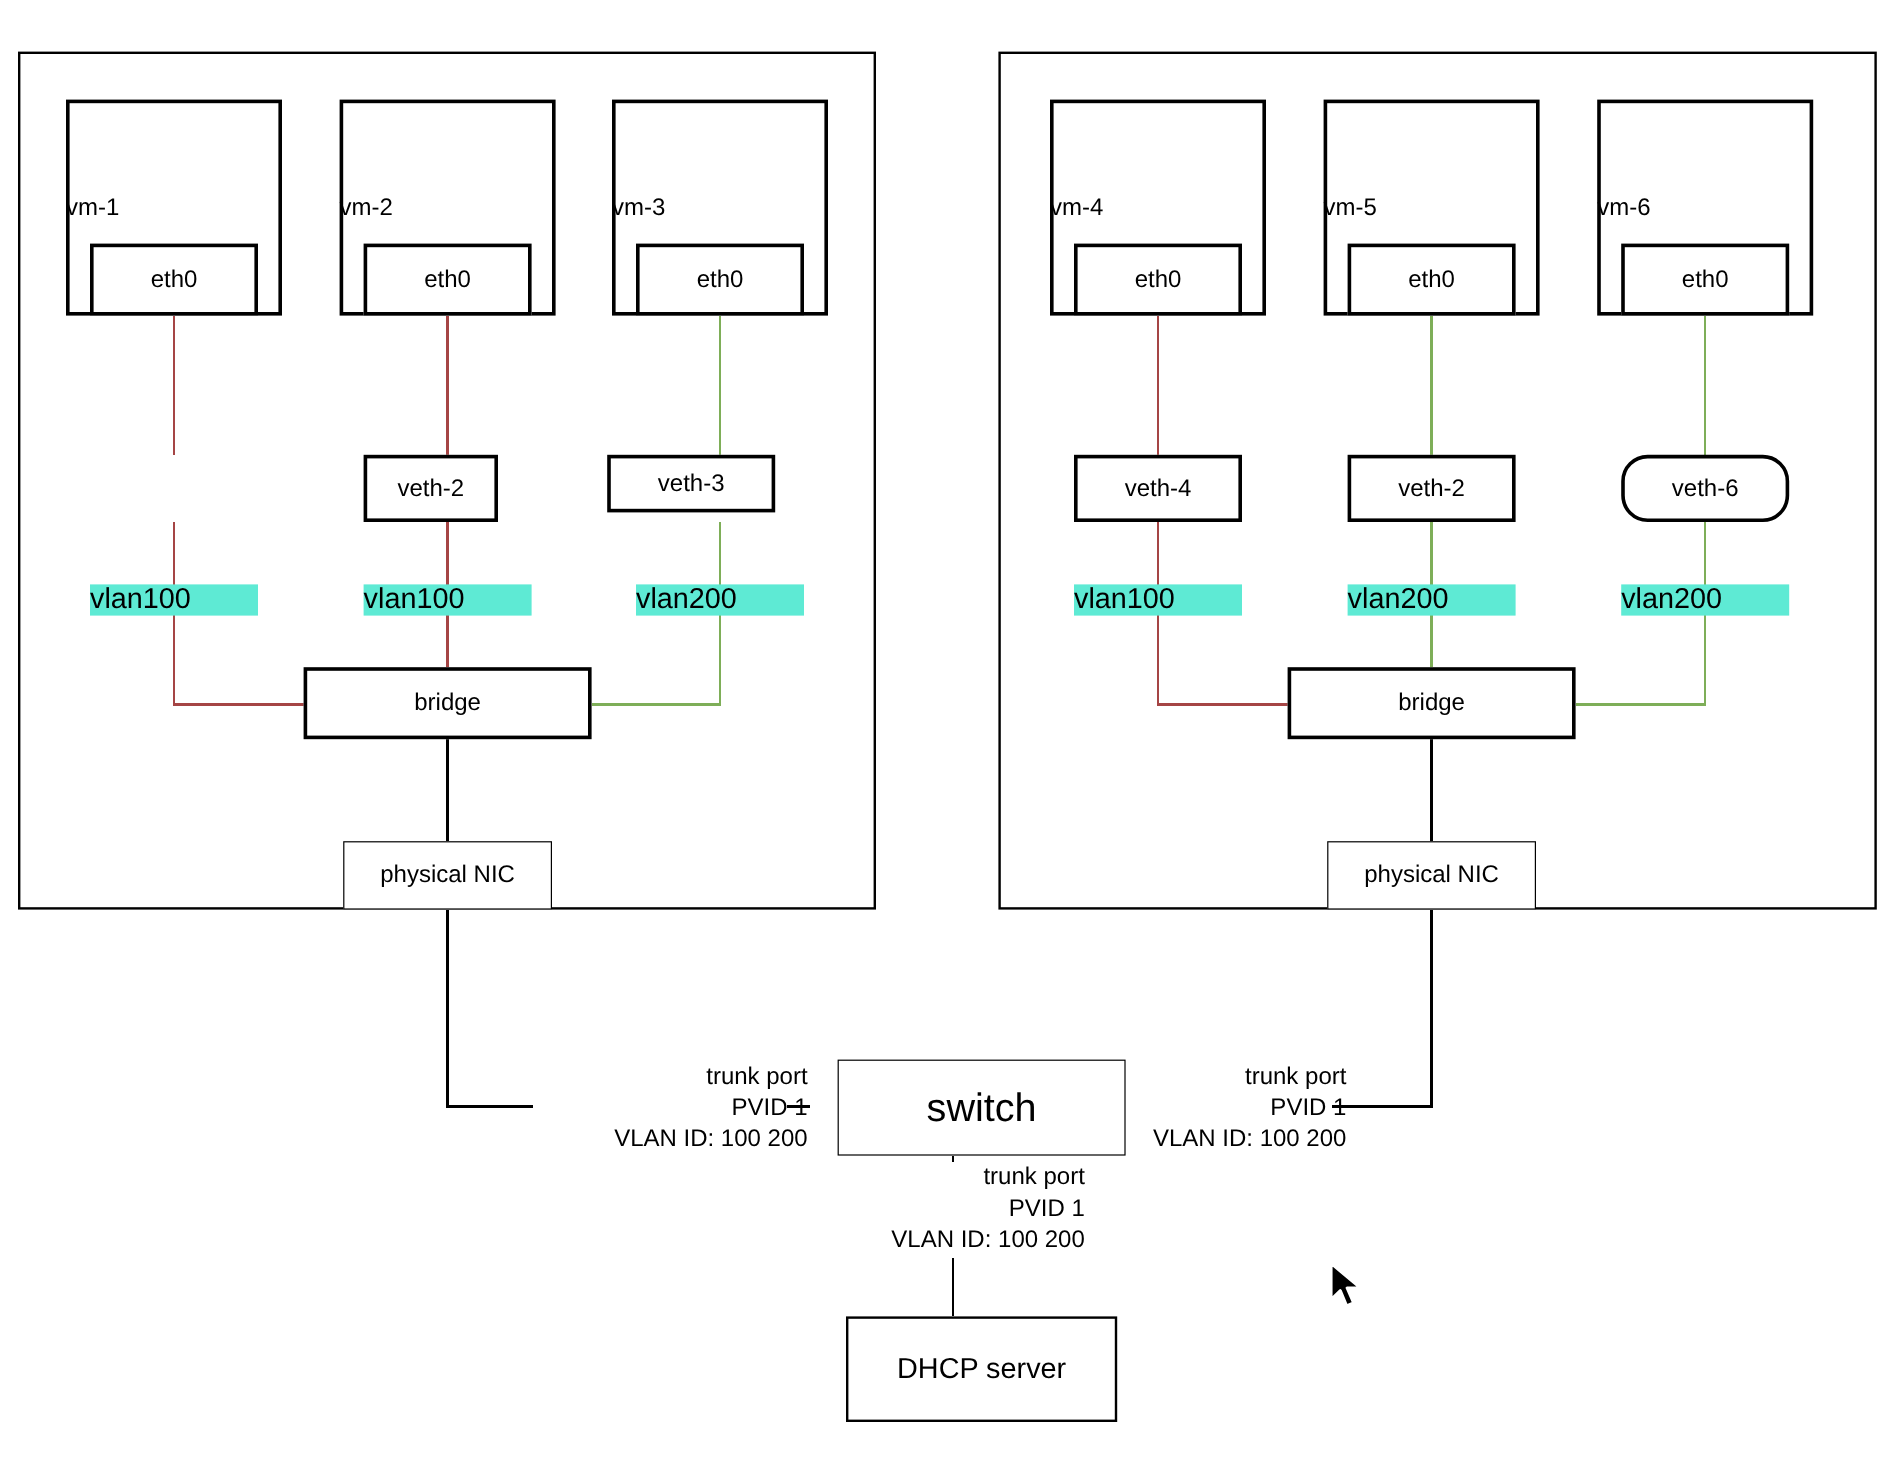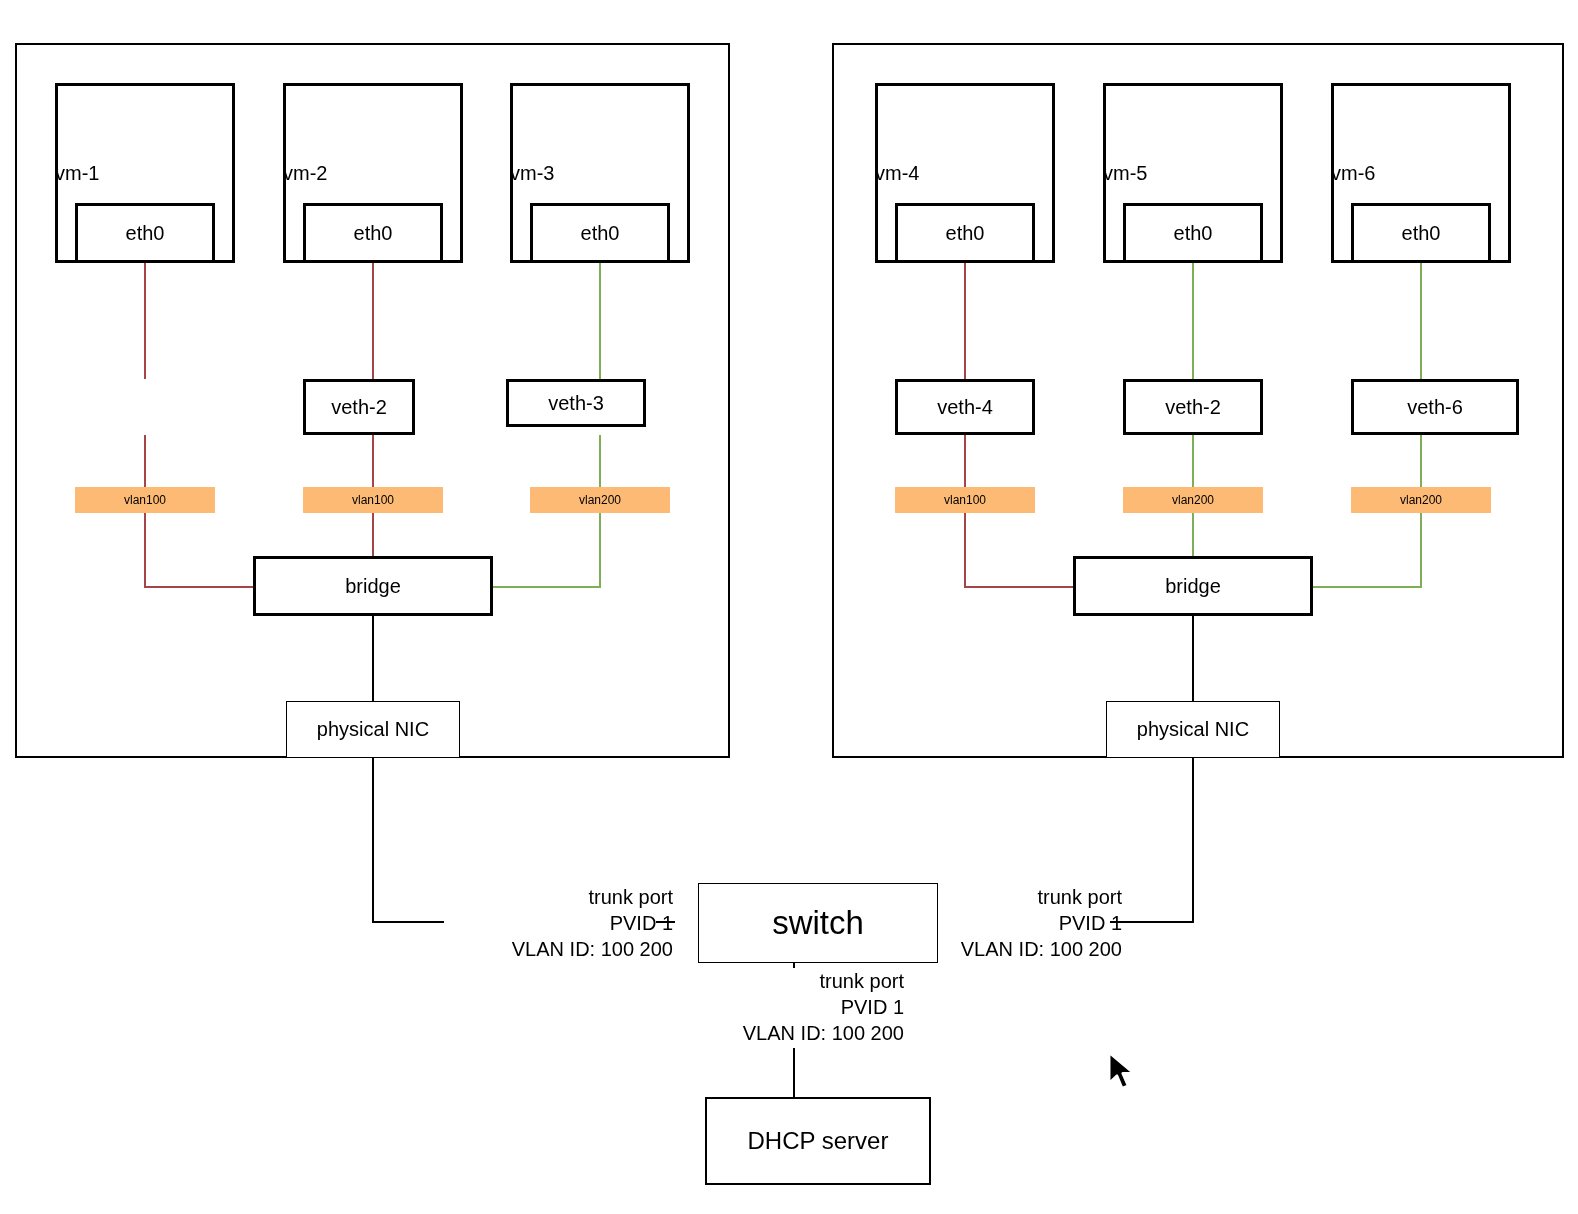--- a/index.html
+++ b/index.html
@@ -42,23 +42,22 @@
   .vm-label {
     position: absolute;
     height: 28px;
     line-height: 28px;
     font-size: 20px;
   }
   .edge-label {
     position: absolute;
     height: 26px;
     line-height: 26px;
-    text-align: center;
-    font-size: 12px;
-    background: #fdba74;
+    font-size: 24px;
+    background: #5eead4;
   }
   .trunk-label {
     position: absolute;
     width: 220px;
     text-align: right;
     font-size: 20px;
     line-height: 26px;
   }
   .switch-box { font-size: 33px; }
   .dhcp-box   { font-size: 24px; }
@@ -150,21 +149,21 @@
   <div class="box thick" style="left:1351px; top:203px; width:140px; height:60px;">
     <span>eth0</span>
   </div>
 
   <div class="box thick" style="left:895px; top:379px; width:140px; height:56px;">
     <span>veth-4</span>
   </div>
   <div class="box thick" style="left:1123px; top:379px; width:140px; height:56px;">
     <span>veth-2</span>
   </div>
-  <div class="box thick" style="left:1351px; top:379px; width:168px; height:56px;">
+  <div class="box thick" style="left:1351px; top:379px; width:140px; height:56px;border-radius:22px;">
     <span>veth-6</span>
   </div>
 
   <div class="edge-label" style="left:895px; top:487px; width:140px;">vlan100</div>
   <div class="edge-label" style="left:1123px; top:487px; width:140px;">vlan200</div>
   <div class="edge-label" style="left:1351px; top:487px; width:140px;">vlan200</div>
 
   <div class="box thick" style="left:1073px; top:556px; width:240px; height:60px;">
     <span>bridge</span>
   </div>

